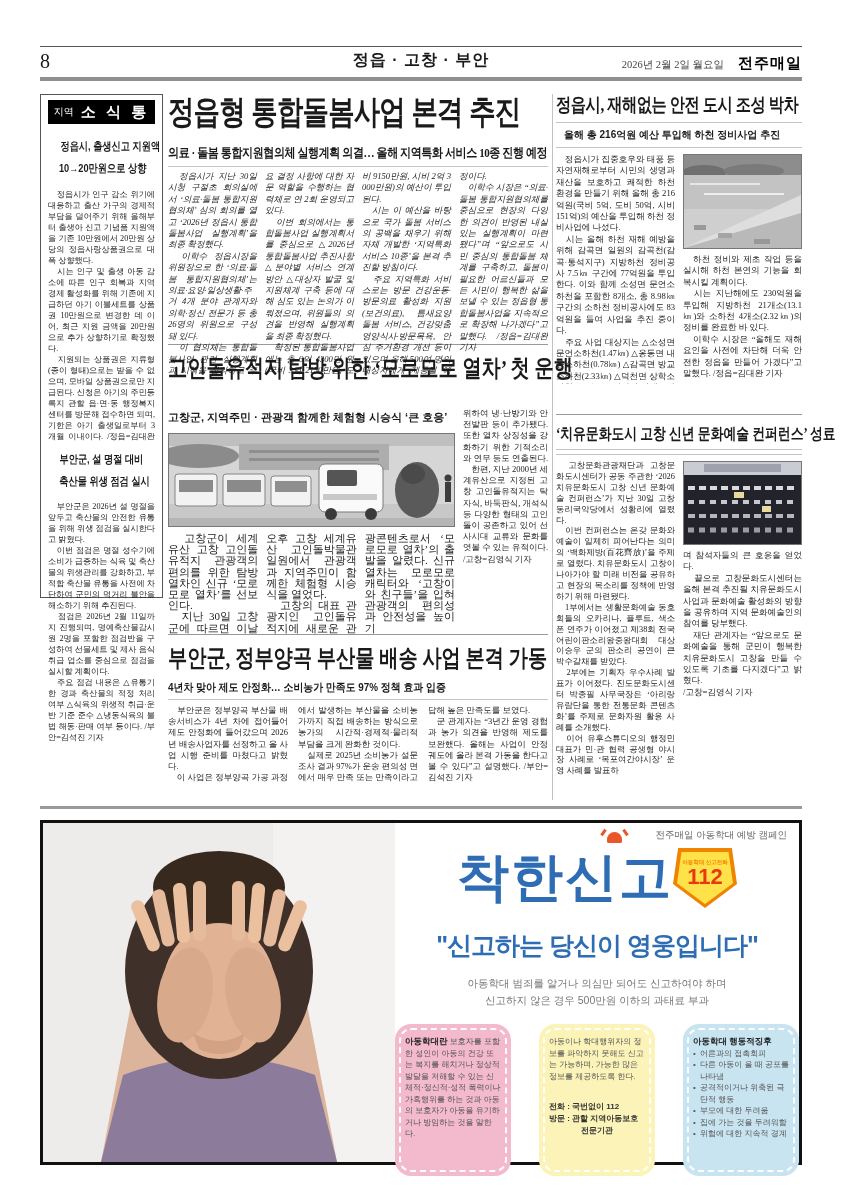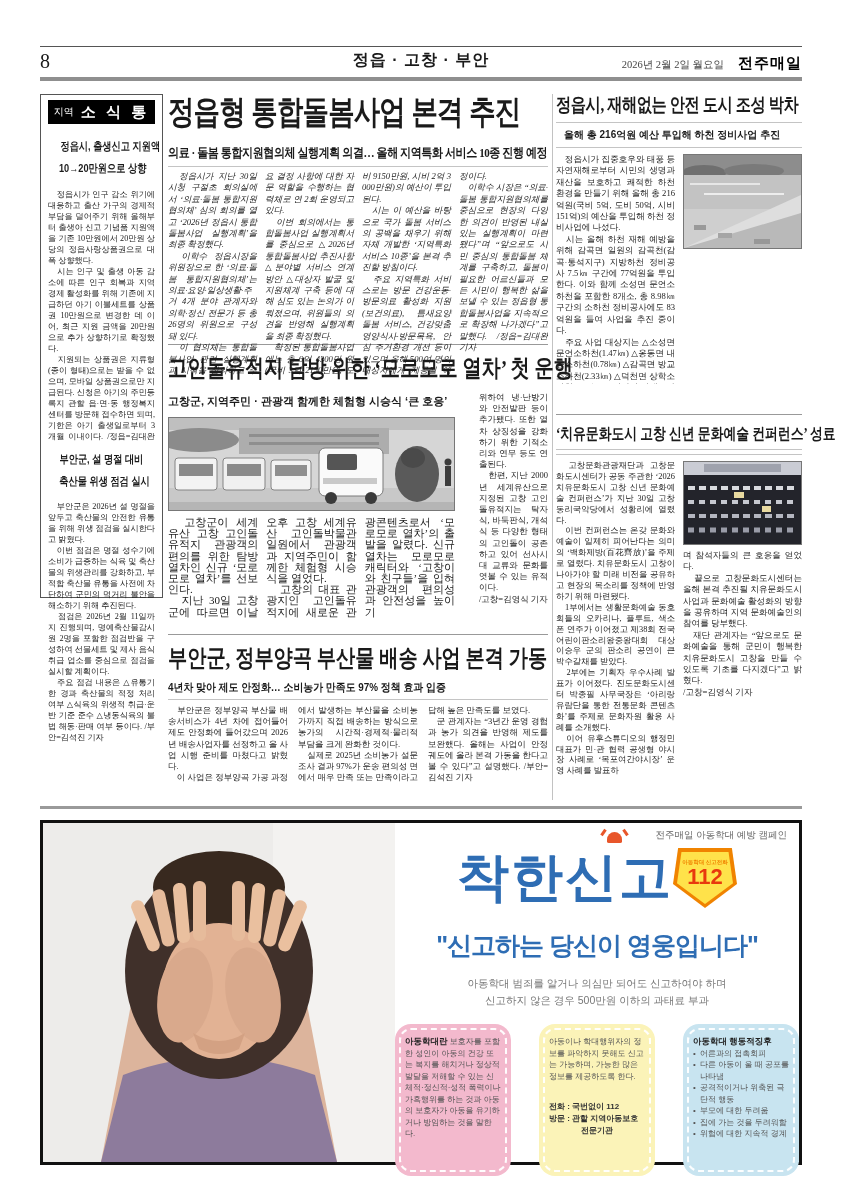--- a/index.html
+++ b/index.html
@@ -50,21 +50,21 @@
   .safety { left:556px; top:92px; width:246px; }
   .sf-title { font-size:19px; font-weight:900; letter-spacing:-0.5px; }
   .sf-sub { font-size:10px; font-weight:700; font-family:"Liberation Sans","DejaVu Sans",sans-serif; margin:5px 8px; }
   .sf-cols { display:flex; gap:8px; height:230px; overflow:hidden; margin-top:6px; }
   .sf-col { width:119px; }
   .photo-frame { border:1px solid #777; box-sizing:border-box; margin-bottom:5px; }
 
   
   .train { left:168px; top:352px; width:380px; }
   .tr-title { font-size:24px; font-weight:900; }
-  .tr-row { display:flex; gap:24px; margin-top:8px; }
+  .tr-row { display:flex; gap:8px; margin-top:24px; }
   .tr-left { width:287px; }
   .tr-sub { font-size:11px; font-weight:700; font-family:"Liberation Sans","DejaVu Sans",sans-serif; margin:2px 0 8px; }
   .tr-body { margin-top:6px; column-count:3; column-gap:8px; height:118px; font-size:11px; line-height:11.2px; }
   .tr-right { width:85px; height:236px; font-size:8.5px; line-height:11.2px; }
 
   
   .conf { left:556px; top:424px; width:246px; }
   .cf-title { font-size:16px; font-weight:900; }
   .cf-sub { font-size:9px; font-weight:700; font-family:"Liberation Sans","DejaVu Sans",sans-serif; margin:5px 0; }
   .cf-cols { display:flex; gap:8px; height:318px; overflow:hidden; margin-top:6px; }
@@ -187,20 +187,23 @@
             <rect y="20" width="117" height="34" fill="#c3c3c3"></rect>
             <rect x="6" y="28" width="70" height="2" fill="#e6e6e6"></rect>
             <rect x="20" y="38" width="80" height="2" fill="#ededed"></rect>
             <polygon points="0,93 117,40 117,93" fill="#dedede"></polygon>
             <polygon points="0,93 117,58 117,93" fill="#b9b9b9"></polygon>
             <rect x="10" y="70" width="12" height="5" fill="#9a9a9a"></rect>
             <rect x="34" y="78" width="14" height="5" fill="#a5a5a5"></rect>
             <rect x="70" y="84" width="16" height="5" fill="#989898"></rect>
           </svg>
         </div>
+        <div class="jbody" style="height:130px;">　하천 정비와 제초 작업 등을 실시해 하천 본연의 기능을 회복시킬 계획이다.
+　시는 지난해에도 230억원을 투입해 지방하천 21개소(13.1㎞)와 소하천 4개소(2.32㎞)의 정비를 완료한 바 있다.
+　이학수 시장은 “올해도 재해 요인을 사전에 차단해 더욱 안전한 정읍을 만들어 가겠다”고 말했다.  /정읍=김대완 기자</div>
       </div>
     </div>
   </section>
 
   <section class="abs train">
     <div class="tr-title"><span class="fit">고인돌유적지 탐방 위한 ‘모로모로 열차’ 첫 운행</span></div>
     <div class="tr-row">
       <div class="tr-left">
         <div class="tr-sub">고창군, 지역주민 · 관광객 함께한 체험형 시승식 ‘큰 호응’</div>
         <div class="photo-frame" style="width:287px;">

